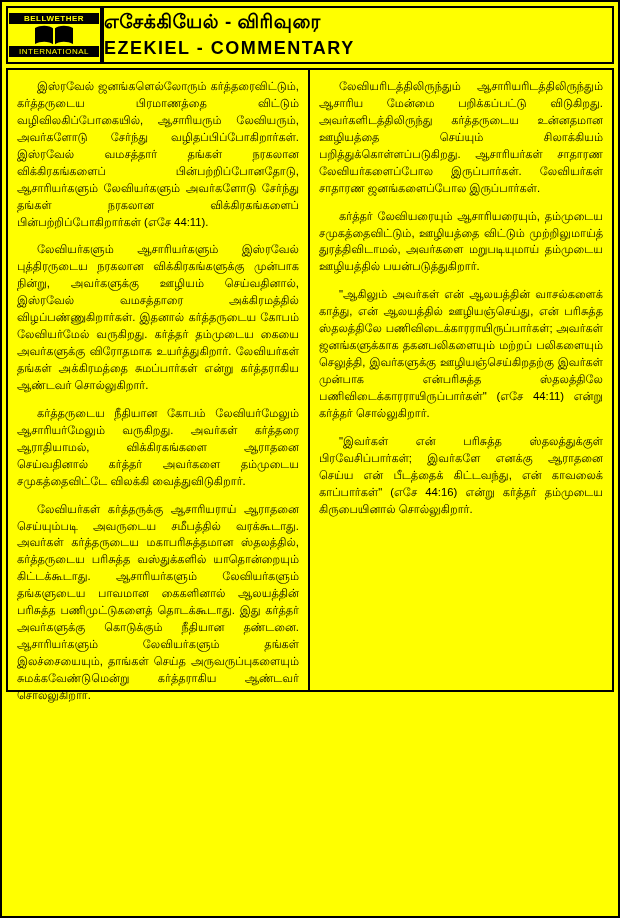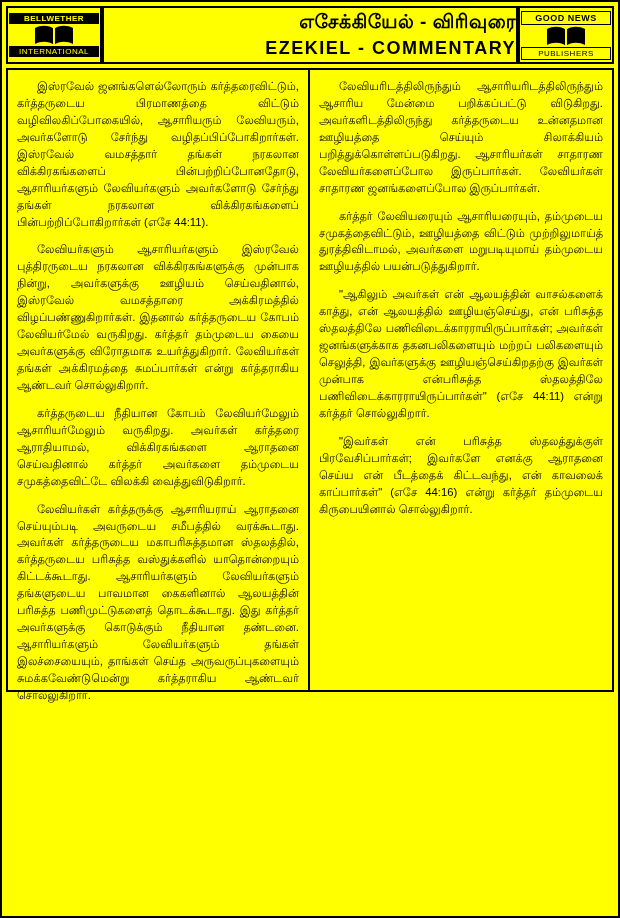--- a/index.html
+++ b/index.html
@@ -26,21 +26,21 @@
   .logo-bottom{
     font-size:8px;font-weight:normal;letter-spacing:.5px;background:#000;color:#ffff00;
     width:100%;text-align:center;padding:1px 0;box-sizing:border-box;
   }
   .logo-right .logo-top,.logo-right .logo-bottom{
     background:#ffff00;color:#000;border:1px solid #000;font-size:9px;
   }
   .logo-right .logo-bottom{font-size:8px;}
   .title-box{
     flex:1;border:2px solid #000;background:#ffff00;
-    display:flex;flex-direction:column;align-items:flex-end;justify-content:center;
+    display:flex;flex-direction:column;align-items:flex-start;justify-content:center;
   }
   .title-ta{font-size:19px;font-weight:bold;letter-spacing:.5px;line-height:1.15;}
   .title-en{font-size:18px;font-weight:bold;letter-spacing:1.5px;margin-top:5px;}
   
   .body-frame{
     margin-top:4px;height:624px;border:2px solid #000;background:#ffff00;
     display:flex;box-sizing:border-box;
   }
   .col{
     width:50%;box-sizing:border-box;padding:8px 9px 4px 9px;
@@ -69,31 +69,20 @@
         </svg>
       </div>
       <div class="logo-bottom">INTERNATIONAL</div>
     </div>
 
     <div class="title-box">
       <div class="title-ta">எசேக்கியேல் - விரிவுரை</div>
       <div class="title-en">EZEKIEL - COMMENTARY</div>
     </div>
 
-    <div class="logo-box logo-right">
-      <div class="logo-top">GOOD NEWS</div>
-      <div class="logo-mid">
-        <svg width="44" height="22" viewBox="0 0 44 22" aria-hidden="true">
-          <path d="M22 5 C17 1, 9 1, 3 4 L3 20 C9 17, 17 17, 22 21 Z" fill="#000"></path>
-          <path d="M22 5 C27 1, 35 1, 41 4 L41 20 C35 17, 27 17, 22 21 Z" fill="#000"></path>
-          <rect x="21" y="4" width="2" height="17" fill="#ffff00"></rect>
-        </svg>
-      </div>
-      <div class="logo-bottom">PUBLISHERS</div>
-    </div>
 
   </div>
 
   <div class="body-frame">
 
     <div class="col left">
       <p>இஸ்ரவேல் ஜனங்களெல்லோரும் கர்த்தரைவிட்டும், கர்த்தருடைய பிரமாணத்தை விட்டும் வழிவிலகிப்போகையில், ஆசாரியரும் லேவியரும், அவர்களோடு சேர்ந்து வழிதப்பிப்போகிறார்கள். இஸ்ரவேல் வமசத்தார் தங்கள் நரகலான விக்கிரகங்களைப் பின்பற்றிப்போனதோடு, ஆசாரியர்களும் லேவியர்களும் அவர்களோடு சேர்ந்து தங்கள் நரகலான விக்கிரகங்களைப் பின்பற்றிப்போகிறார்கள் (எசே 44:11).</p>
       <p>லேவியர்களும் ஆசாரியர்களும் இஸ்ரவேல் புத்திரருடைய நரகலான விக்கிரகங்களுக்கு முன்பாக நின்று, அவர்களுக்கு ஊழியம் செய்வதினால், இஸ்ரவேல் வமசத்தாரை அக்கிரமத்தில் விழப்பண்ணுகிறார்கள். இதனால் கர்த்தருடைய கோபம் லேவியர்மேல் வருகிறது. கர்த்தர் தம்முடைய கையை அவர்களுக்கு விரோதமாக உயர்த்துகிறார். லேவியர்கள் தங்கள் அக்கிரமத்தை சுமப்பார்கள் என்று கர்த்தராகிய ஆண்டவர் சொல்லுகிறார்.</p>
       <p>கர்த்தருடைய நீதியான கோபம் லேவியர்மேலும் ஆசாரியர்மேலும் வருகிறது. அவர்கள் கர்த்தரை ஆராதியாமல், விக்கிரகங்களை ஆராதனை செய்வதினால் கர்த்தர் அவர்களை தம்முடைய சமுகத்தைவிட்டே விலக்கி வைத்துவிடுகிறார்.</p>
       <p>லேவியர்கள் கர்த்தருக்கு ஆசாரியராய் ஆராதனை செய்யும்படி அவருடைய சமீபத்தில் வரக்கூடாது. அவர்கள் கர்த்தருடைய மகாபரிசுத்தமான ஸ்தலத்தில், கர்த்தருடைய பரிசுத்த வஸ்துக்களில் யாதொன்றையும் கிட்டக்கூடாது. ஆசாரியர்களும் லேவியர்களும் தங்களுடைய பாவமான கைகளினால் ஆலயத்தின் பரிசுத்த பணிமுட்டுகளைத் தொடக்கூடாது. இது கர்த்தர் அவர்களுக்கு கொடுக்கும் நீதியான தண்டனை. ஆசாரியர்களும் லேவியர்களும் தங்கள் இலச்சையையும், தாங்கள் செய்த அருவருப்புகளையும் சுமக்கவேண்டுமென்று கர்த்தராகிய ஆண்டவர் சொல்லுகிறார்.</p>

